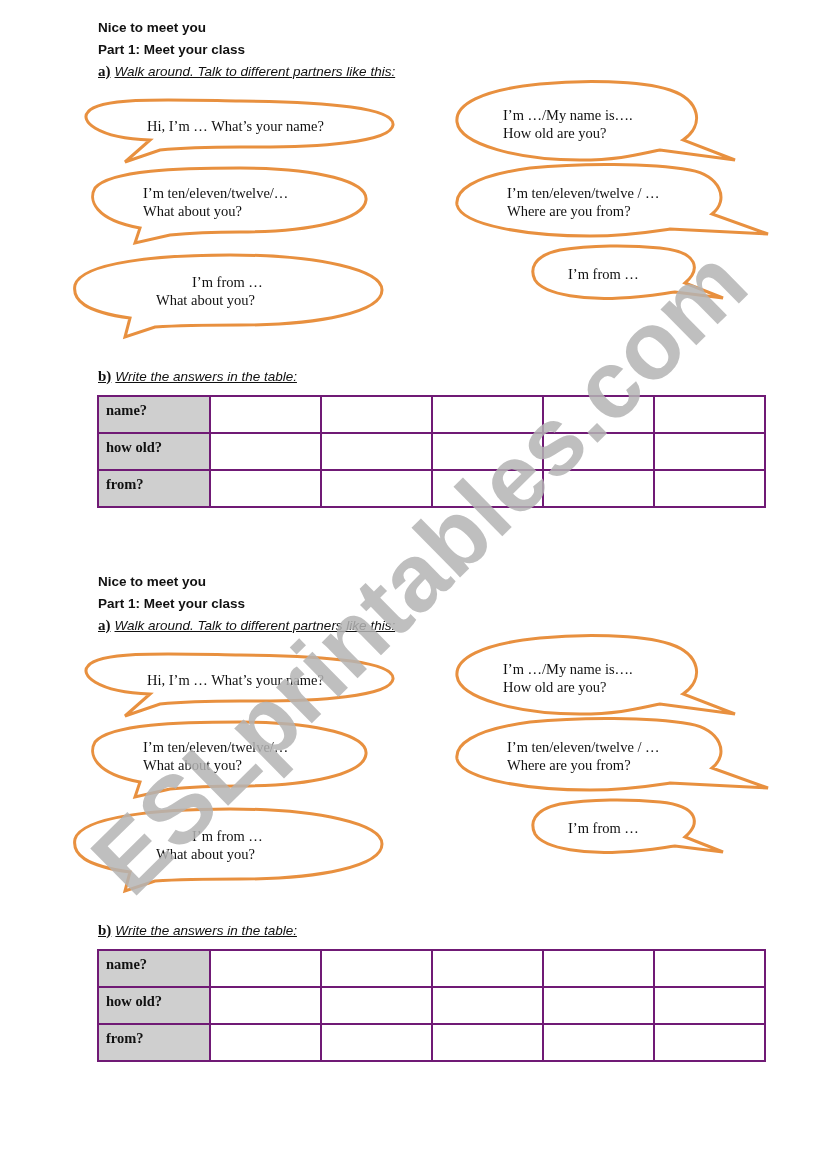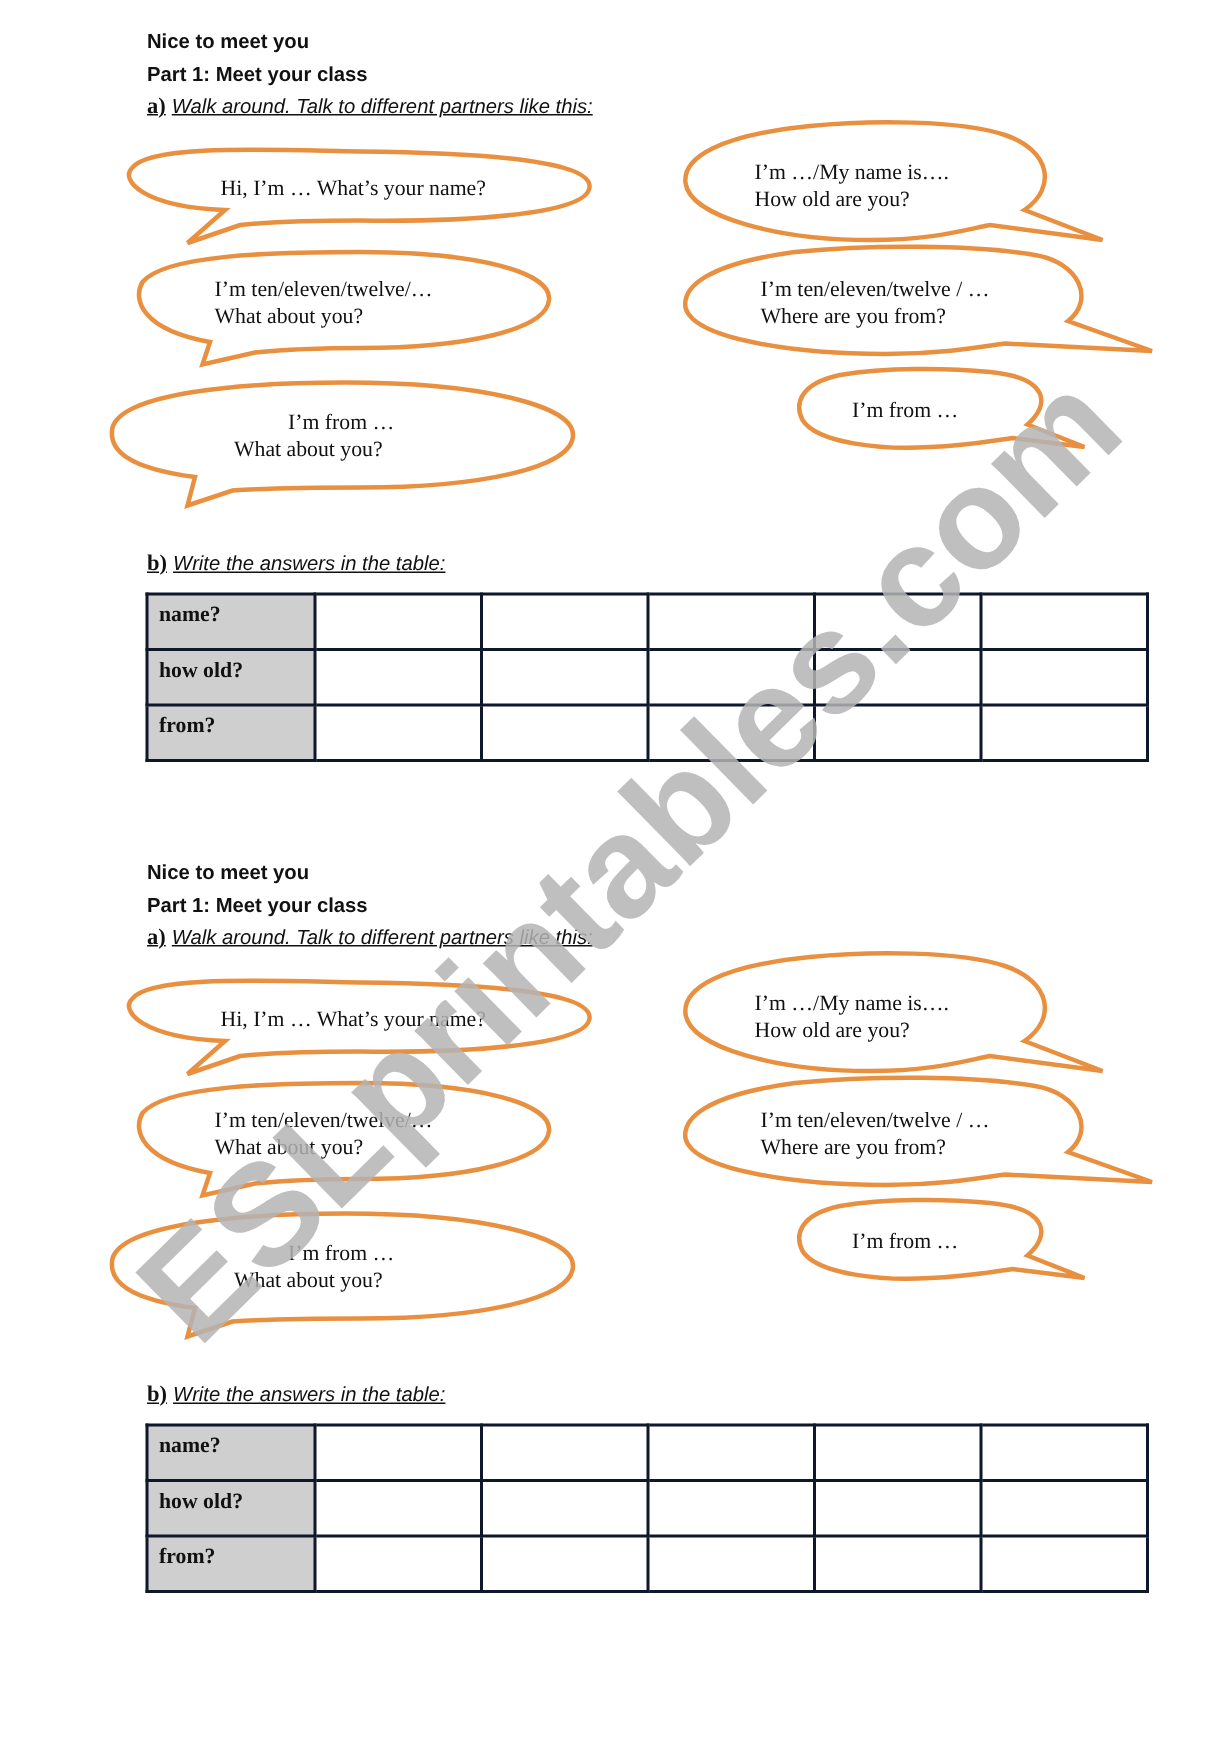--- a/index.html
+++ b/index.html
@@ -5,21 +5,21 @@
   html, body { margin: 0; padding: 0; background: #ffffff; }
   body { width: 821px; height: 1161px; position: relative; overflow: hidden; font-family: "Liberation Serif", serif; color: #111; }
   .section { position: absolute; left: 0; width: 741px; height: 520px; }
   .title { position: absolute; left: 98px; font-family: "Liberation Sans", sans-serif; font-weight: bold; font-size: 13.5px; }
   .instr { position: absolute; left: 98px; font-size: 14px; text-decoration: underline; }
   .instr .letter { font-family: "Liberation Serif", serif; font-weight: bold; font-size: 15px; margin-right: 4px; }
   .instr .text { font-family: "Liberation Sans", sans-serif; font-style: italic; font-size: 13.5px; }
   .bubbles { position: absolute; left: 0; top: 0; width: 821px; height: 520px; }
   .bubble-text { position: absolute; font-family: "Liberation Serif", serif; font-size: 14.5px; line-height: 18px; white-space: nowrap; }
   table.answers { position: absolute; left: 97px; border-collapse: collapse; width: 669px; }
-  table.answers td { border: 2px solid #0f172a; height: 35px; padding: 0; }
+  table.answers td { border: 2px solid #701a75; height: 35px; padding: 0; }
   table.answers td.label { background: #cfcfcf; width: 113px; font-family: "Liberation Serif", serif; font-weight: bold; font-size: 14.5px; padding-left: 7px; vertical-align: top; padding-top: 5px; box-sizing: border-box; }
   table.answers td.cell { width: 111px; }
   .watermark { position: absolute; left: 0; top: 0; width: 821px; height: 1161px; pointer-events: none; }
 </style>
 </head>
 <body>
 
 <div class="section" style="top:0px;">
   <div class="title" style="top:20px;">Nice to meet you</div>
   <div class="title" style="top:42px;">Part 1: Meet your class</div>

